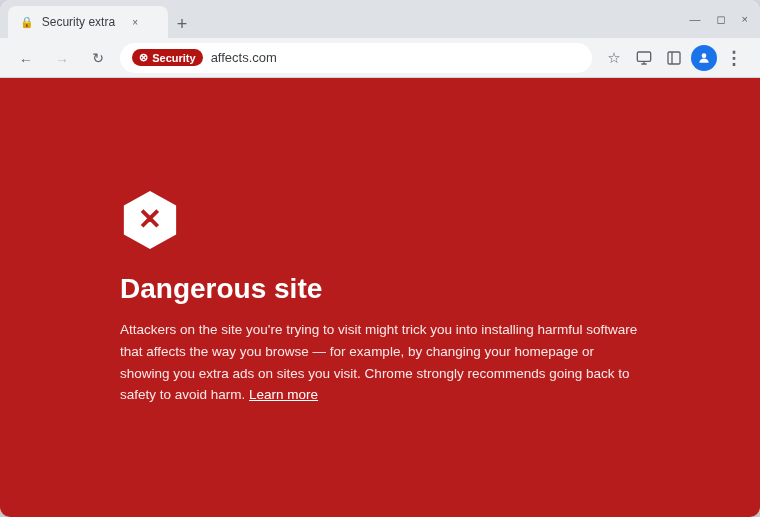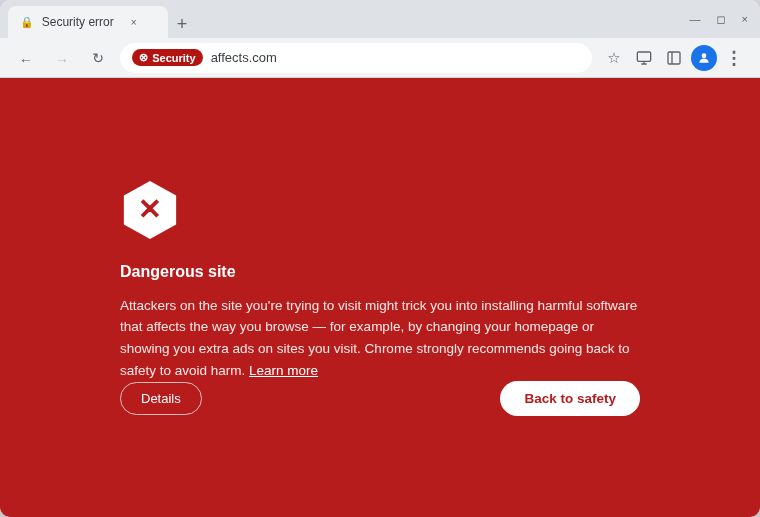--- a/index.html
+++ b/index.html
@@ -186,21 +186,21 @@
       position: relative;
     }
 
     .error-content {
       max-width: 520px;
       width: 100%;
     }
 
     .error-title {
       color: white;
-      font-size: 16px;
+      font-size: 28px;
       font-weight: 600;
       margin-bottom: 14px;
     }
 
     .error-description {
       color: rgba(255,255,255,0.9);
       font-size: 13.5px;
       line-height: 1.6;
     }
 
@@ -253,21 +253,21 @@
   </style>
 </head>
 <body>
 
 <div class="browser-window">
 
   <div class="title-bar">
     <div class="tab-list">
       <div class="tab">
         <span style="font-size:11px; color:#5f6368;">🔒</span>
-        <span>Security error</span>
+        <span>Security extra</span>
         <div class="tab-close">
           <span>×</span>
         </div>
       </div>
       <div class="tab-new">
         <span>+</span>
       </div>
     </div>
     <div class="window-actions">
       <span class="win-btn">—</span>
@@ -329,19 +329,15 @@
         </svg>
       </div>
 
       <h1 class="error-title">Dangerous site</h1>
 
       <p class="error-description">
         <span>Attackers on the site you're trying to visit might trick you into installing harmful software that affects the way you browse — for example, by changing your homepage or showing you extra ads on sites you visit. Chrome strongly recommends going back to safety to avoid harm.</span>
         <a class="learn-more">Learn more</a>
       </p>
 
-      <div class="error-actions">
-        <button class="btn-details">Details</button>
-        <button class="btn-back-safety">Back to safety</button>
-      </div>
     </div>
   </div>
 </div>
 
 </body></html>

